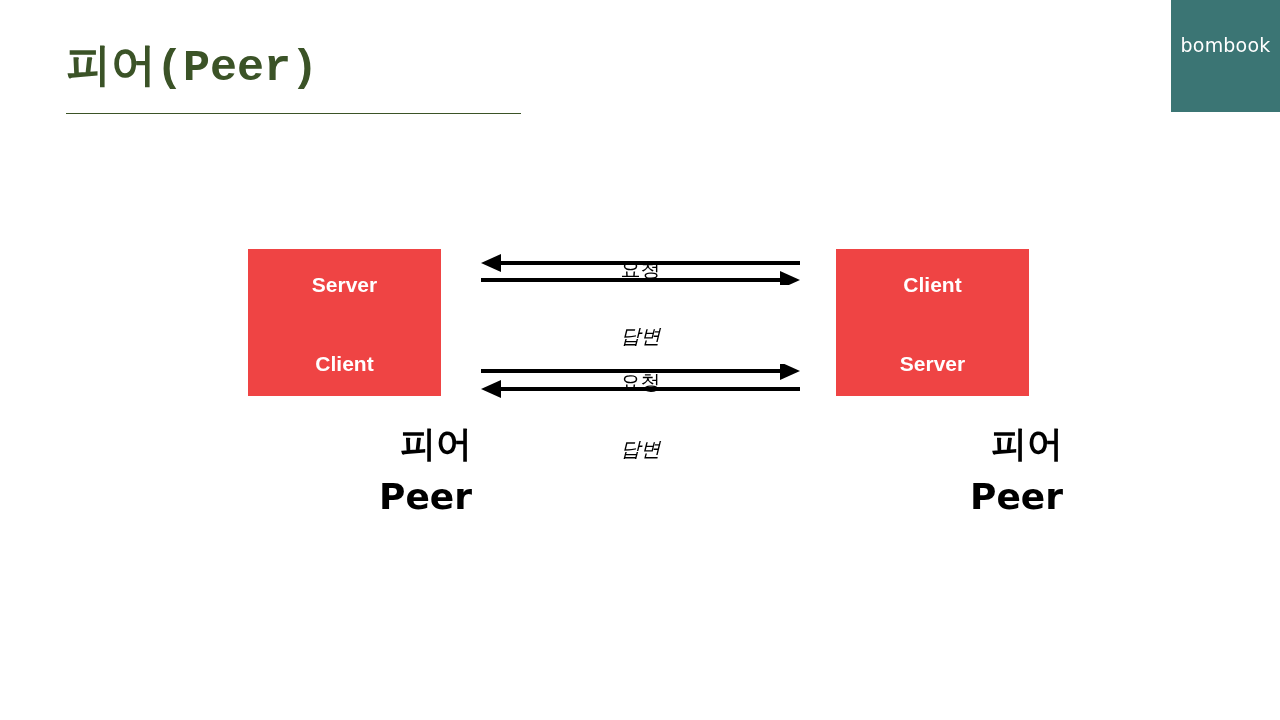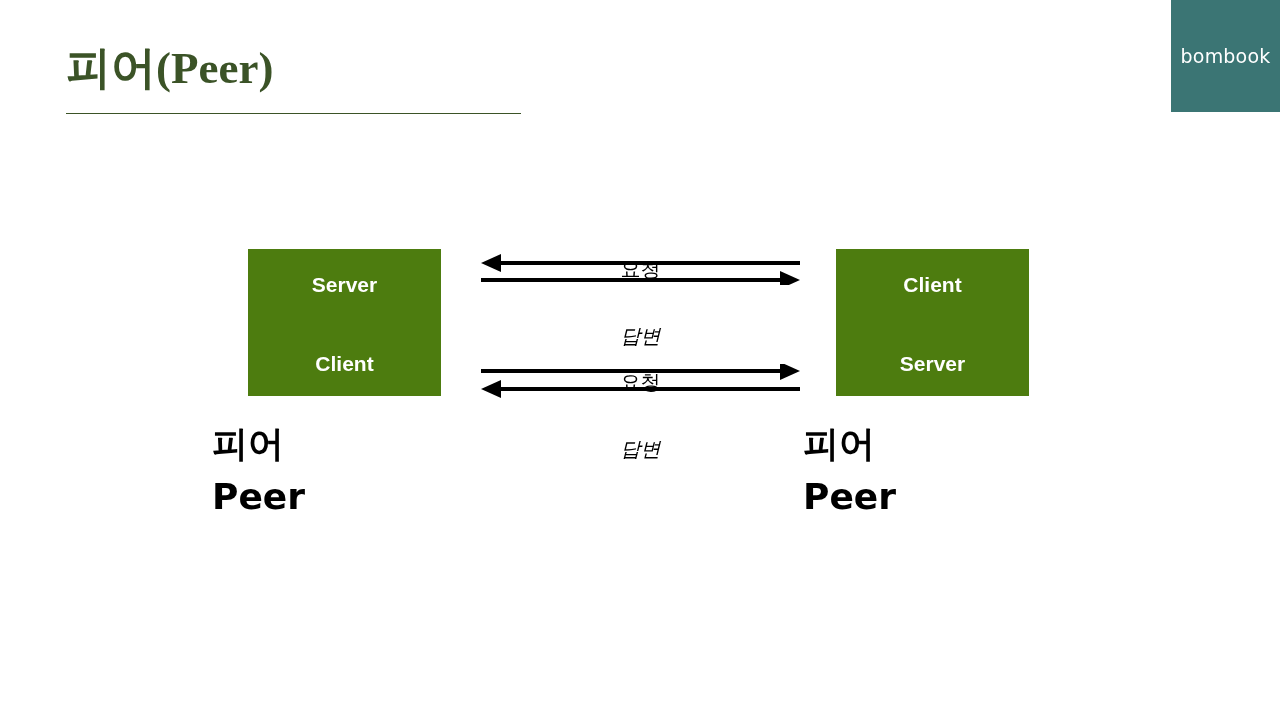--- a/index.html
+++ b/index.html
@@ -24,54 +24,54 @@
     left: 1171px;
     top: 0px;
     width: 109px;
     height: 112px;
     background: #3b7574;
   }
   .logo-text {
     position: absolute;
     left: 0;
     right: 0;
-    top: 45px;
+    top: 34px;
     text-align: center;
     color: #ffffff;
     font-size: 19px;
     font-weight: 400;
     letter-spacing: 0.2px;
     font-family: "DejaVu Sans", sans-serif;
   }
 
   
   .slide-title {
     position: absolute;
     left: 66px;
     top: 44px;
     color: #3b5327;
     font-size: 45px;
     font-weight: bold;
     line-height: 1.1;
     white-space: nowrap;
-    font-family: Liberation Serif, serif;
+    font-family: Liberation Mono, monospace;
   }
   .title-rule {
     position: absolute;
     left: 66px;
     top: 113px;
     width: 455px;
     height: 1px;
     background: #3b5327;
   }
 
   
   .node-box {
     position: absolute;
-    background: #4d7c0f;
+    background: #ef4444;
     width: 193px;
     height: 147px;
     top: 249px;
   }
   .node-box.left  { left: 248px; }
   .node-box.right { left: 836px; }
 
   .node-role {
     position: absolute;
     left: 0;
@@ -83,21 +83,21 @@
     white-space: nowrap;
   }
   .node-role.top    { top: 24px; }
   .node-role.bottom { top: 103px; }
 
   
   .node-caption {
     position: absolute;
     top: 418px;
     width: 260px;
-    text-align: left;
+    text-align: right;
     color: #000000;
     font-size: 36px;
     font-weight: bold;
     line-height: 1.47;
     font-family: "DejaVu Sans", "Liberation Sans", sans-serif;
   }
   .node-caption.left  { left: 212px; }
   .node-caption.right { left: 803px; }
   .node-caption span { display: block; }
 

